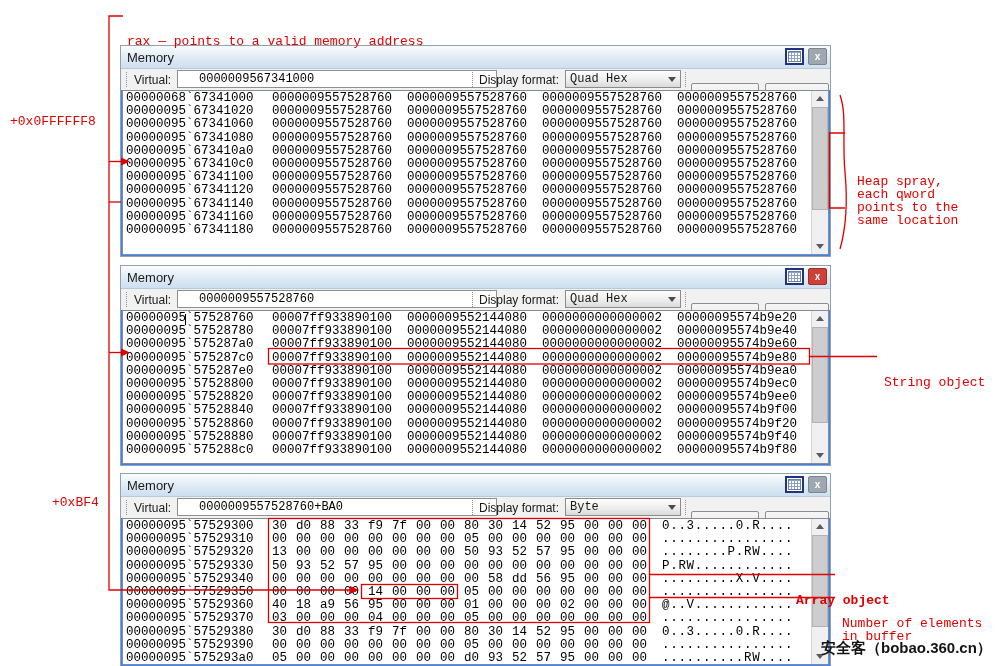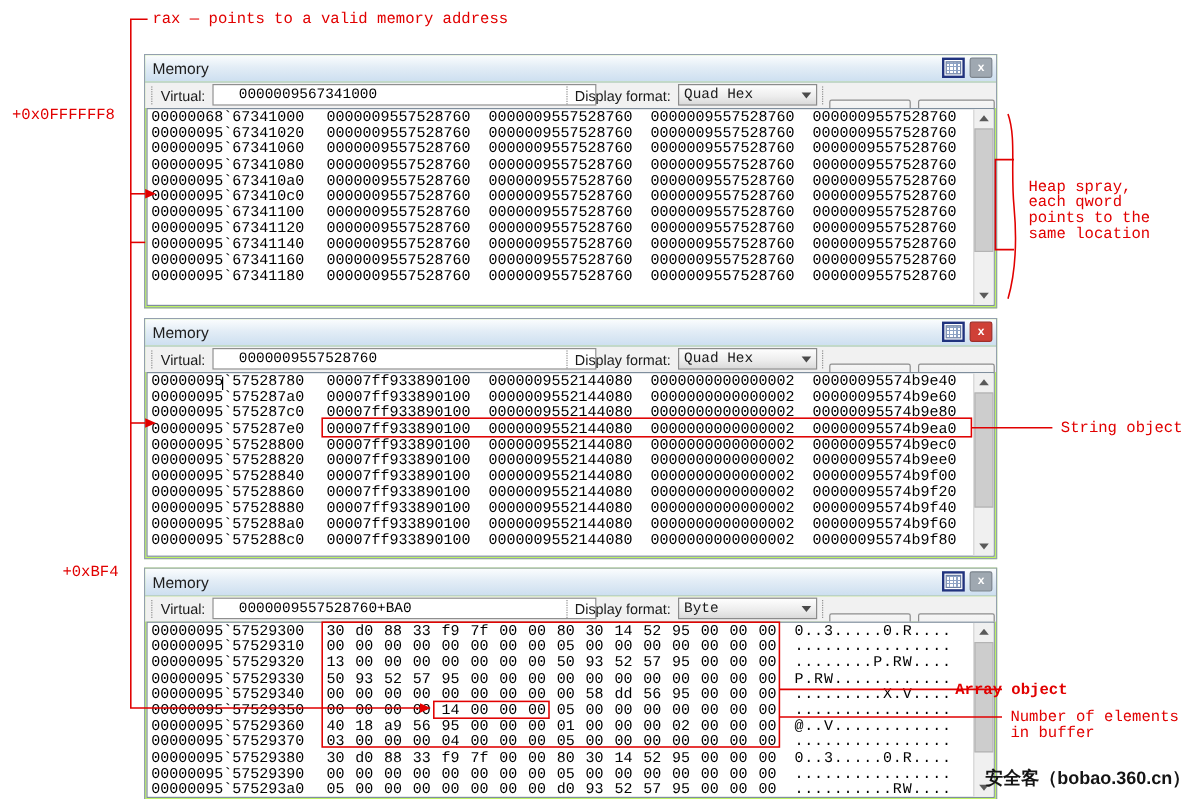--- a/index.html
+++ b/index.html
@@ -1,20 +1,20 @@
 <!DOCTYPE html>
 <html><head>
 <meta charset="utf-8">
 <style>
   html,body{margin:0;padding:0;}
   body{width:995px;height:666px;position:relative;overflow:hidden;background:#fff;
        font-family:"Liberation Sans",sans-serif;}
 
   
-  .memwin{position:absolute;width:709px;border:1px solid #93a0ae;background:#bef264;z-index:1;}
+  .memwin{position:absolute;width:709px;border:1px solid #93a0ae;background:#3b82f6;z-index:1;}
   .titlebar{height:22px;background:linear-gradient(#fbfdfe,#e3edf6 45%,#cddff0);
             border-bottom:1px solid #b9c9da;display:flex;align-items:center;position:relative;
             font-size:13px;color:#1c1c1c;}
   .titlebar .title{padding-left:6px;}
   .titlebtns{position:absolute;right:3px;top:2px;display:flex;align-items:center;gap:4px;}
   .tblbtn{width:15px;height:13px;background:#fff;border:2px solid #20337e;
           display:flex;align-items:center;justify-content:center;}
   .tblinner{width:11px;height:9px;border:1px solid #6c80a4;
      background:repeating-linear-gradient(to right,transparent 0 2px,#8da2c4 2px 3px),
                 repeating-linear-gradient(to bottom,#8da2c4 0 1px,transparent 1px 3px),#fff;}
@@ -53,21 +53,21 @@
       border-left:1px solid #d5d5d5;}
   .sb-up,.sb-down{position:absolute;left:0;right:0;height:15px;display:flex;align-items:center;
       justify-content:center;}
   .sb-up{top:0;} .sb-down{bottom:0;}
   .tri-up{width:0;height:0;border:4px solid transparent;border-bottom:5px solid #5a5a5a;margin-bottom:4px;}
   .tri-down{width:0;height:0;border:4px solid transparent;border-top:5px solid #5a5a5a;margin-top:4px;}
   .sb-thumb{position:absolute;left:0;right:0;top:16px;height:62%;background:#cdcdcd;border:1px solid #b3b3b3;}
 
   
   .ann{position:absolute;z-index:41;color:#e10000;font:13px "Liberation Mono",monospace;
-       white-space:pre;line-height:13px;}
+       white-space:pre;line-height:13px;margin-top:26px;}
   #overlay{position:absolute;left:0;top:0;z-index:40;pointer-events:none;}
   .watermark{position:absolute;left:821px;top:639px;z-index:45;font:bold 15px "Liberation Sans",sans-serif;
        color:#141414;white-space:nowrap;}
   .caret{position:absolute;left:185px;top:314px;width:1px;height:11px;background:#000;z-index:30;}
 </style>
 </head>
 <body>
 
 <div class="memwin" style="left:120px;top:45px;height:210px;">
   <div class="titlebar">
@@ -138,30 +138,30 @@
     <span class="combo">
         <span>Quad Hex</span>
         <span class="combo-arrow"></span>
       </span>
     <span class="grip g3"></span>
     <button class="navbtn btn-prev">Previous</button>
     <button class="navbtn btn-next">Next</button>
   </div>
   <div class="dataarea">
     <div class="mem-rows">
+        <div class="mem-row"><span class="c-addr">00000095`57528760</span><span class="c-q">00007ff933890100</span><span class="c-q">0000009552144080</span><span class="c-q">0000000000000002</span><span class="c-q">00000095574b9e20</span></div>
         <div class="mem-row"><span class="c-addr">00000095`57528780</span><span class="c-q">00007ff933890100</span><span class="c-q">0000009552144080</span><span class="c-q">0000000000000002</span><span class="c-q">00000095574b9e40</span></div>
         <div class="mem-row"><span class="c-addr">00000095`575287a0</span><span class="c-q">00007ff933890100</span><span class="c-q">0000009552144080</span><span class="c-q">0000000000000002</span><span class="c-q">00000095574b9e60</span></div>
         <div class="mem-row"><span class="c-addr">00000095`575287c0</span><span class="c-q">00007ff933890100</span><span class="c-q">0000009552144080</span><span class="c-q">0000000000000002</span><span class="c-q">00000095574b9e80</span></div>
         <div class="mem-row"><span class="c-addr">00000095`575287e0</span><span class="c-q">00007ff933890100</span><span class="c-q">0000009552144080</span><span class="c-q">0000000000000002</span><span class="c-q">00000095574b9ea0</span></div>
         <div class="mem-row"><span class="c-addr">00000095`57528800</span><span class="c-q">00007ff933890100</span><span class="c-q">0000009552144080</span><span class="c-q">0000000000000002</span><span class="c-q">00000095574b9ec0</span></div>
         <div class="mem-row"><span class="c-addr">00000095`57528820</span><span class="c-q">00007ff933890100</span><span class="c-q">0000009552144080</span><span class="c-q">0000000000000002</span><span class="c-q">00000095574b9ee0</span></div>
         <div class="mem-row"><span class="c-addr">00000095`57528840</span><span class="c-q">00007ff933890100</span><span class="c-q">0000009552144080</span><span class="c-q">0000000000000002</span><span class="c-q">00000095574b9f00</span></div>
         <div class="mem-row"><span class="c-addr">00000095`57528860</span><span class="c-q">00007ff933890100</span><span class="c-q">0000009552144080</span><span class="c-q">0000000000000002</span><span class="c-q">00000095574b9f20</span></div>
         <div class="mem-row"><span class="c-addr">00000095`57528880</span><span class="c-q">00007ff933890100</span><span class="c-q">0000009552144080</span><span class="c-q">0000000000000002</span><span class="c-q">00000095574b9f40</span></div>
-        <div class="mem-row"><span class="c-addr">00000095`575288a0</span><span class="c-q">00007ff933890100</span><span class="c-q">0000009552144080</span><span class="c-q">0000000000000002</span><span class="c-q">00000095574b9f60</span></div>
         <div class="mem-row"><span class="c-addr">00000095`575288c0</span><span class="c-q">00007ff933890100</span><span class="c-q">0000009552144080</span><span class="c-q">0000000000000002</span><span class="c-q">00000095574b9f80</span></div>
       </div>
     <div class="vscroll">
       <div class="sb-up">
           <span class="tri-up"></span>
         </div>
       <div class="sb-thumb"></div>
       <div class="sb-down">
           <span class="tri-down"></span>
         </div>

